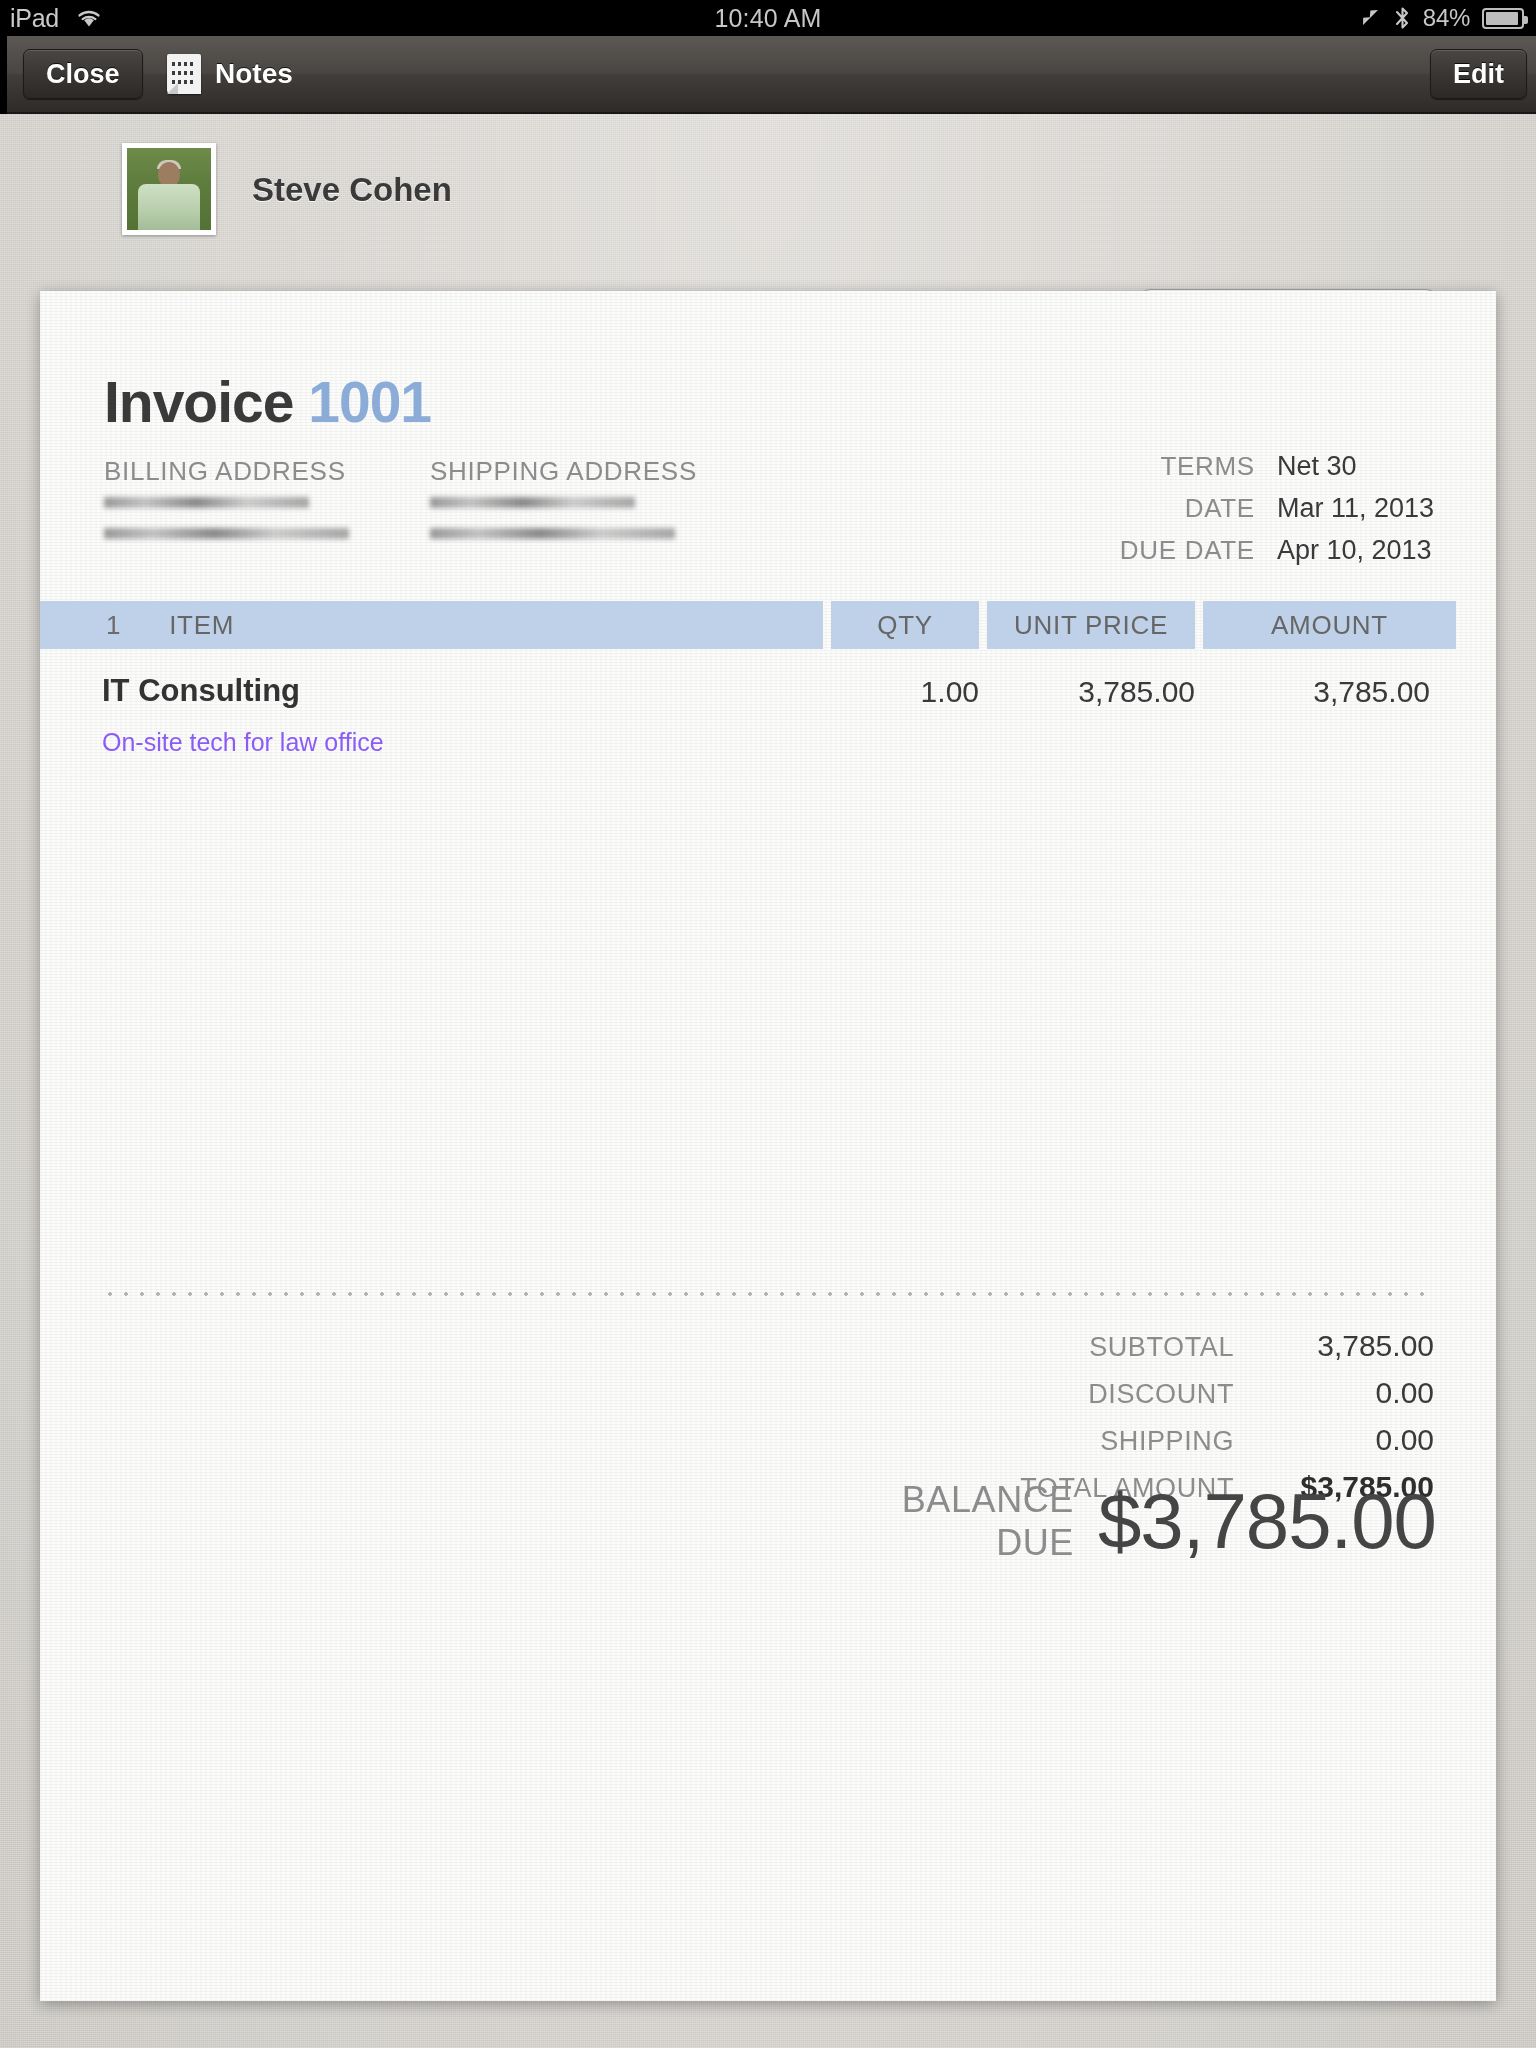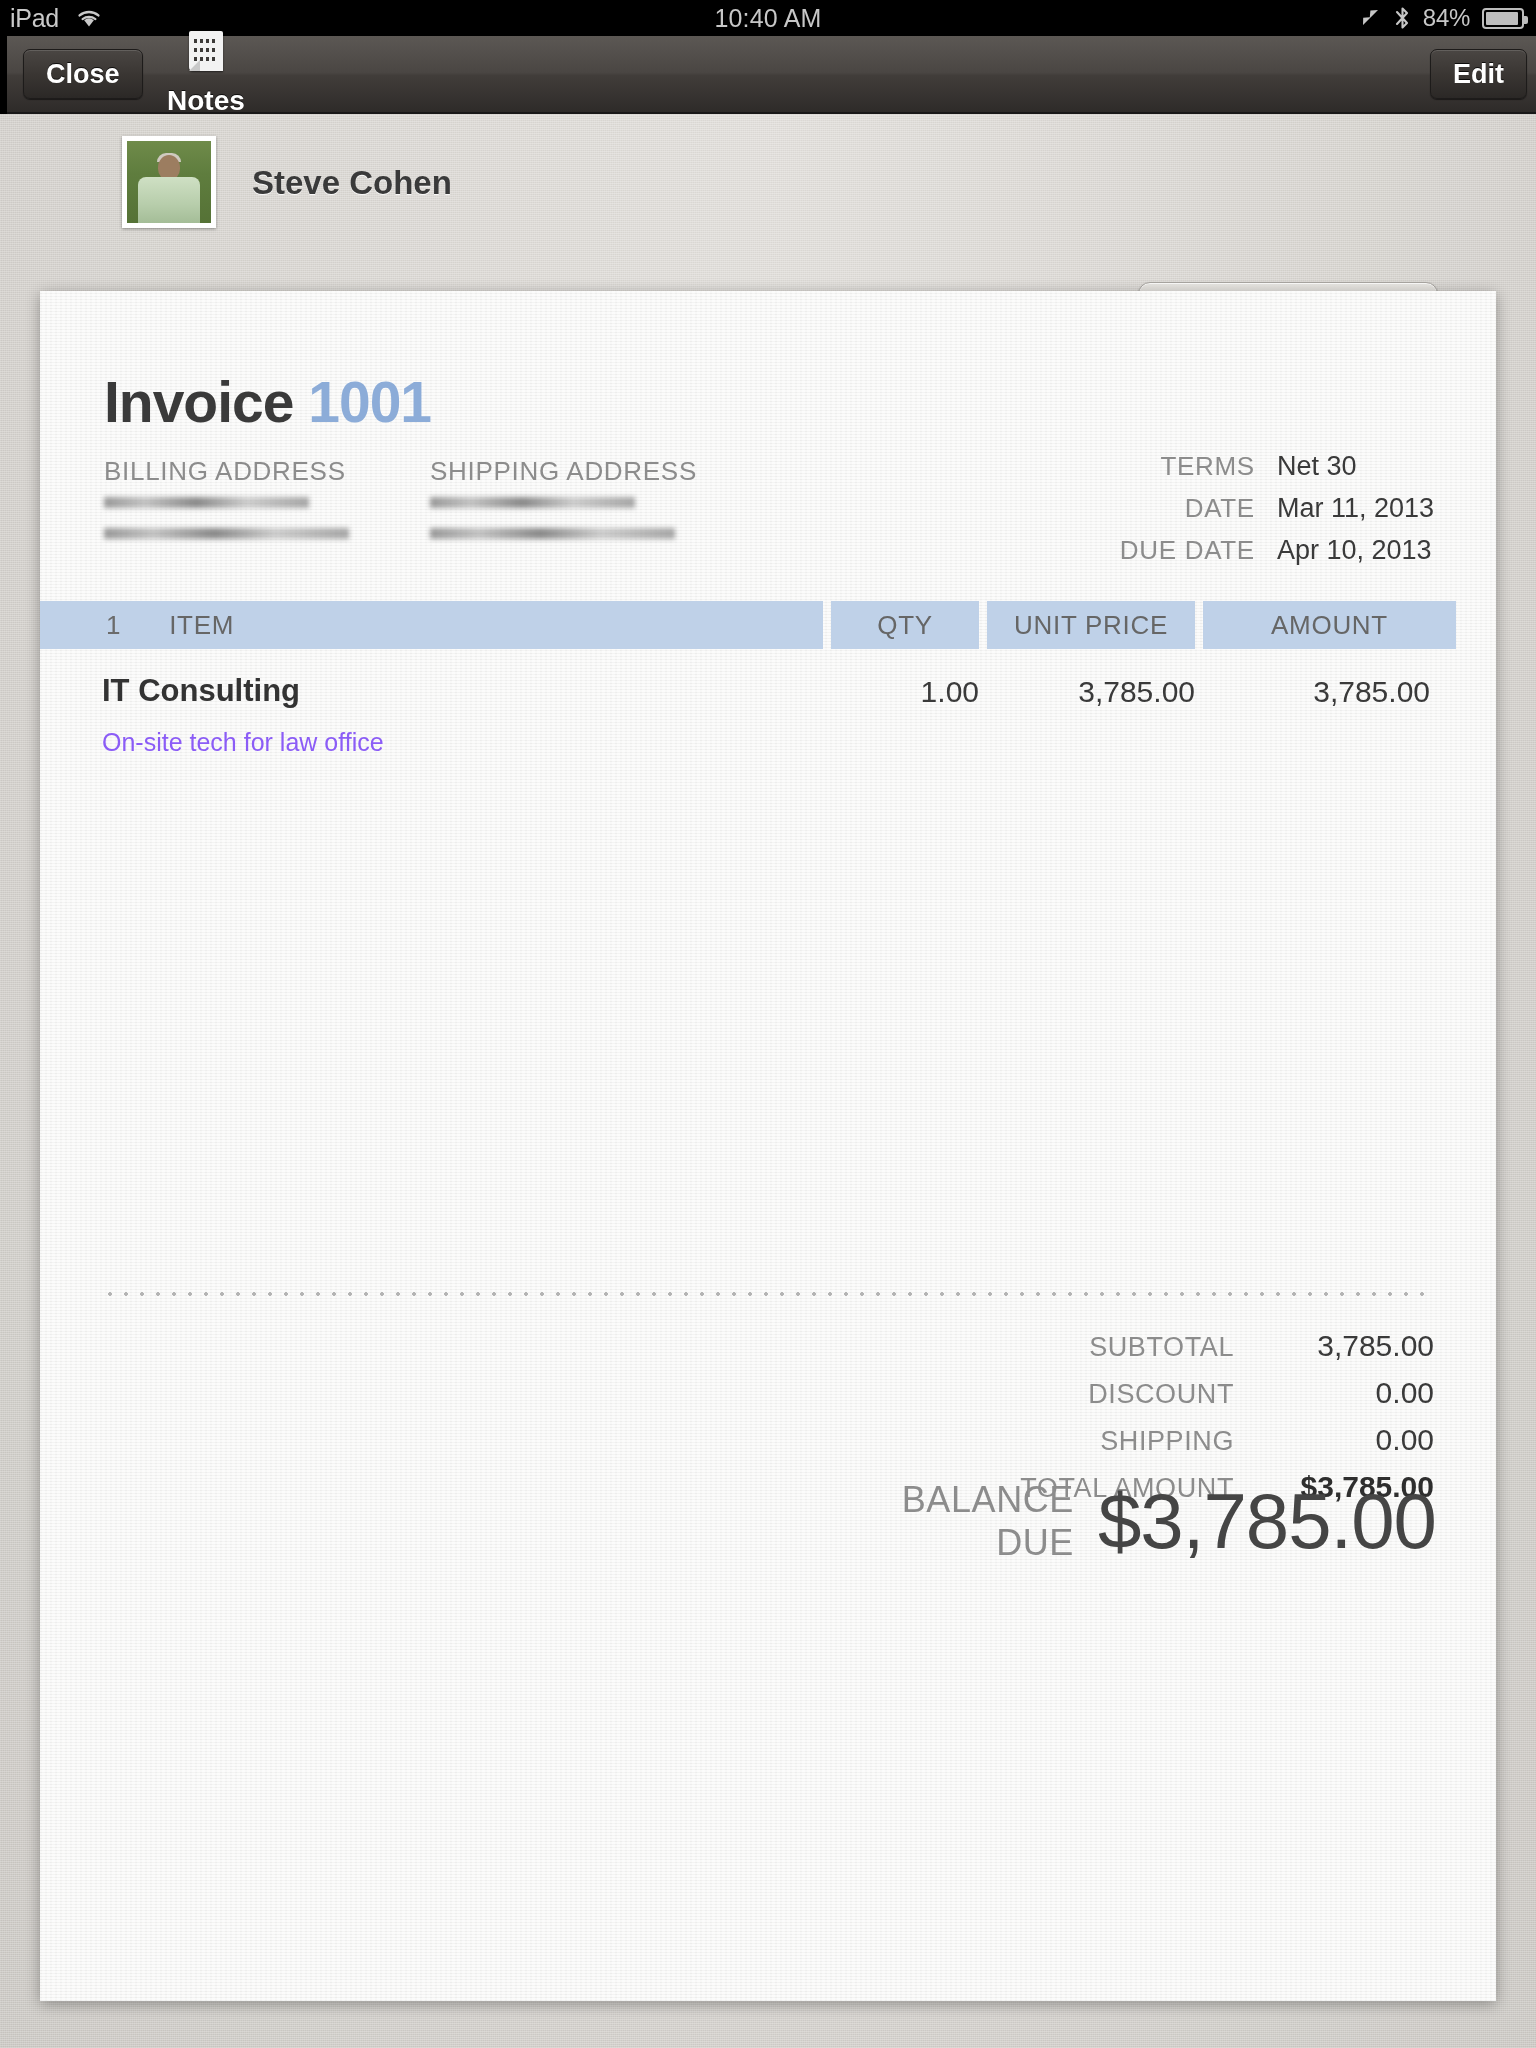--- a/index.html
+++ b/index.html
@@ -121,21 +121,20 @@
   #close-button { margin-left: 16px; }
   #edit-button { position: absolute; right: 16px; }
 
   #notes-button {
     position: absolute;
     left: 160px;
     display: flex;
     align-items: center;
     gap: 14px;
     cursor: pointer;
-    flex-direction: column;
   }
   #notes-label {
     color: #fff;
     font-size: 28px;
     font-weight: bold;
     text-shadow: 0 -1px 0 rgba(0,0,0,0.75);
   }
   .note-icon {
     position: relative;
     width: 34px; height: 40px;
@@ -189,21 +188,21 @@
     background-image:
       repeating-linear-gradient(0deg, rgba(255,255,255,0.35) 0 1px, rgba(0,0,0,0.02) 1px 2px),
       repeating-linear-gradient(90deg, rgba(255,255,255,0.22) 0 1px, rgba(0,0,0,0.02) 1px 2px);
     opacity: 0.55;
     pointer-events: none;
   }
 
   
   #customer-header {
     position: absolute;
-    top: 0; left: 0;
+    top: 7px; left: 0;
     width: 1492px;
     height: 177px;
   }
   #avatar {
     position: absolute;
     left: 122px; top: 22px;
     width: 94px; height: 92px;
     background: #ffffff;
     padding: 5px;
     box-shadow: 0 1px 3px rgba(0,0,0,0.35);

